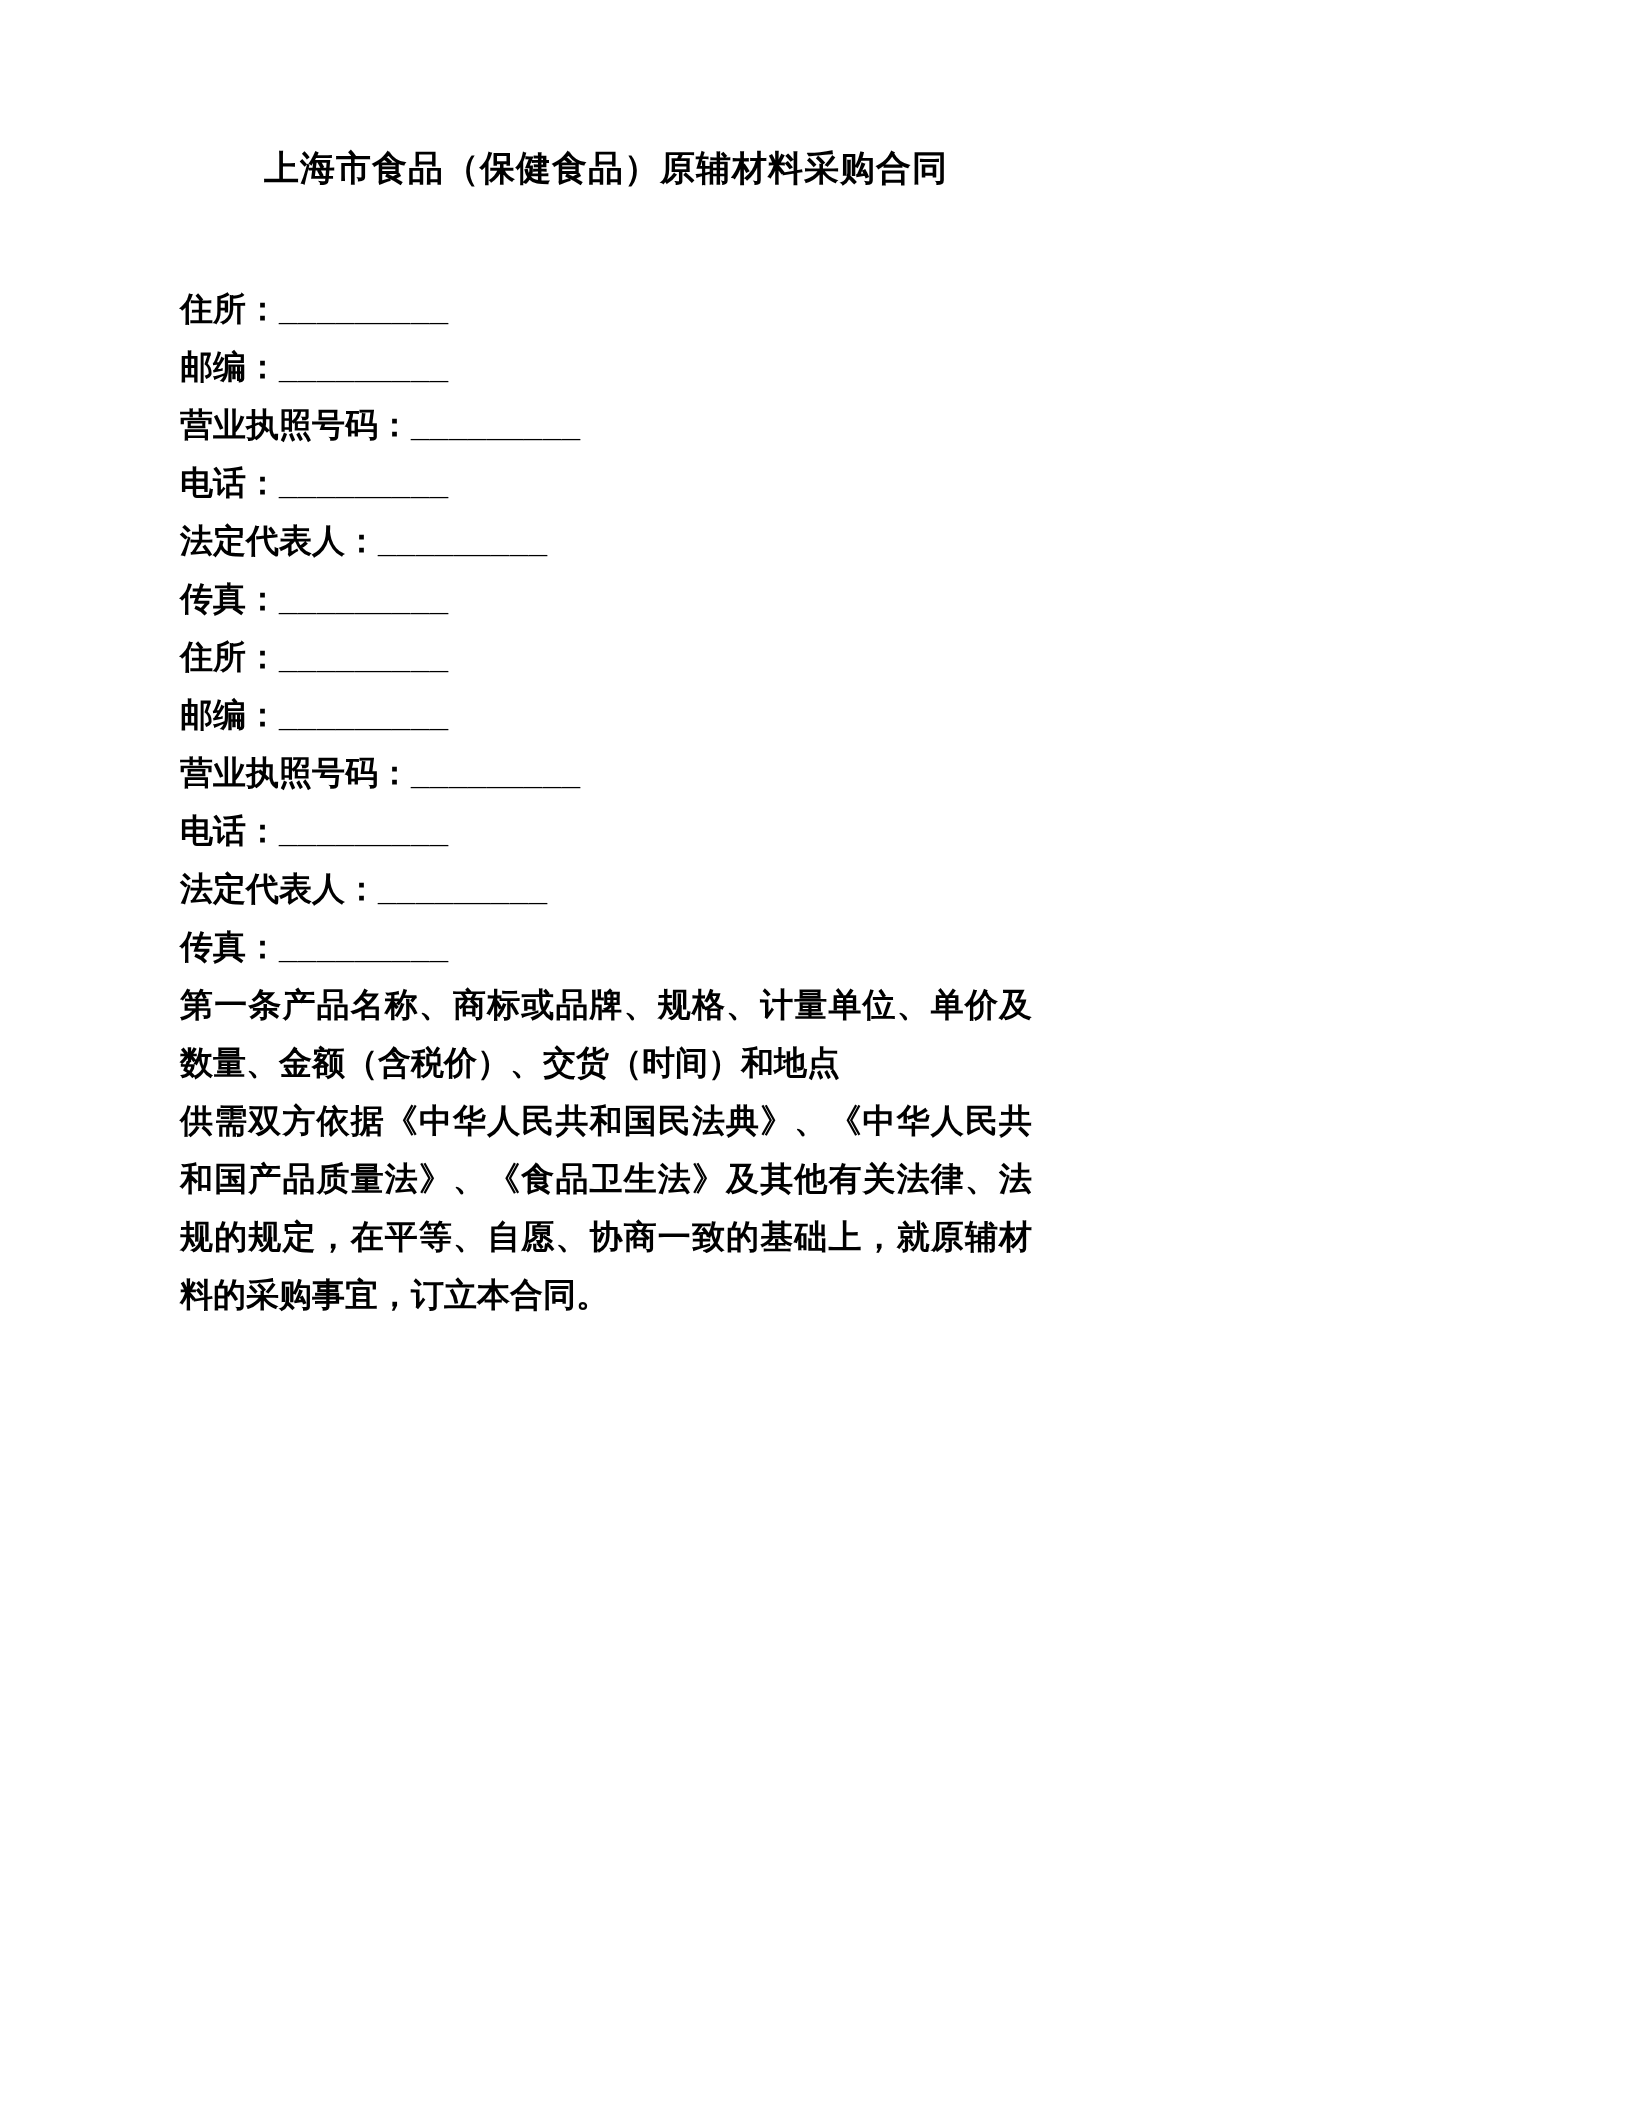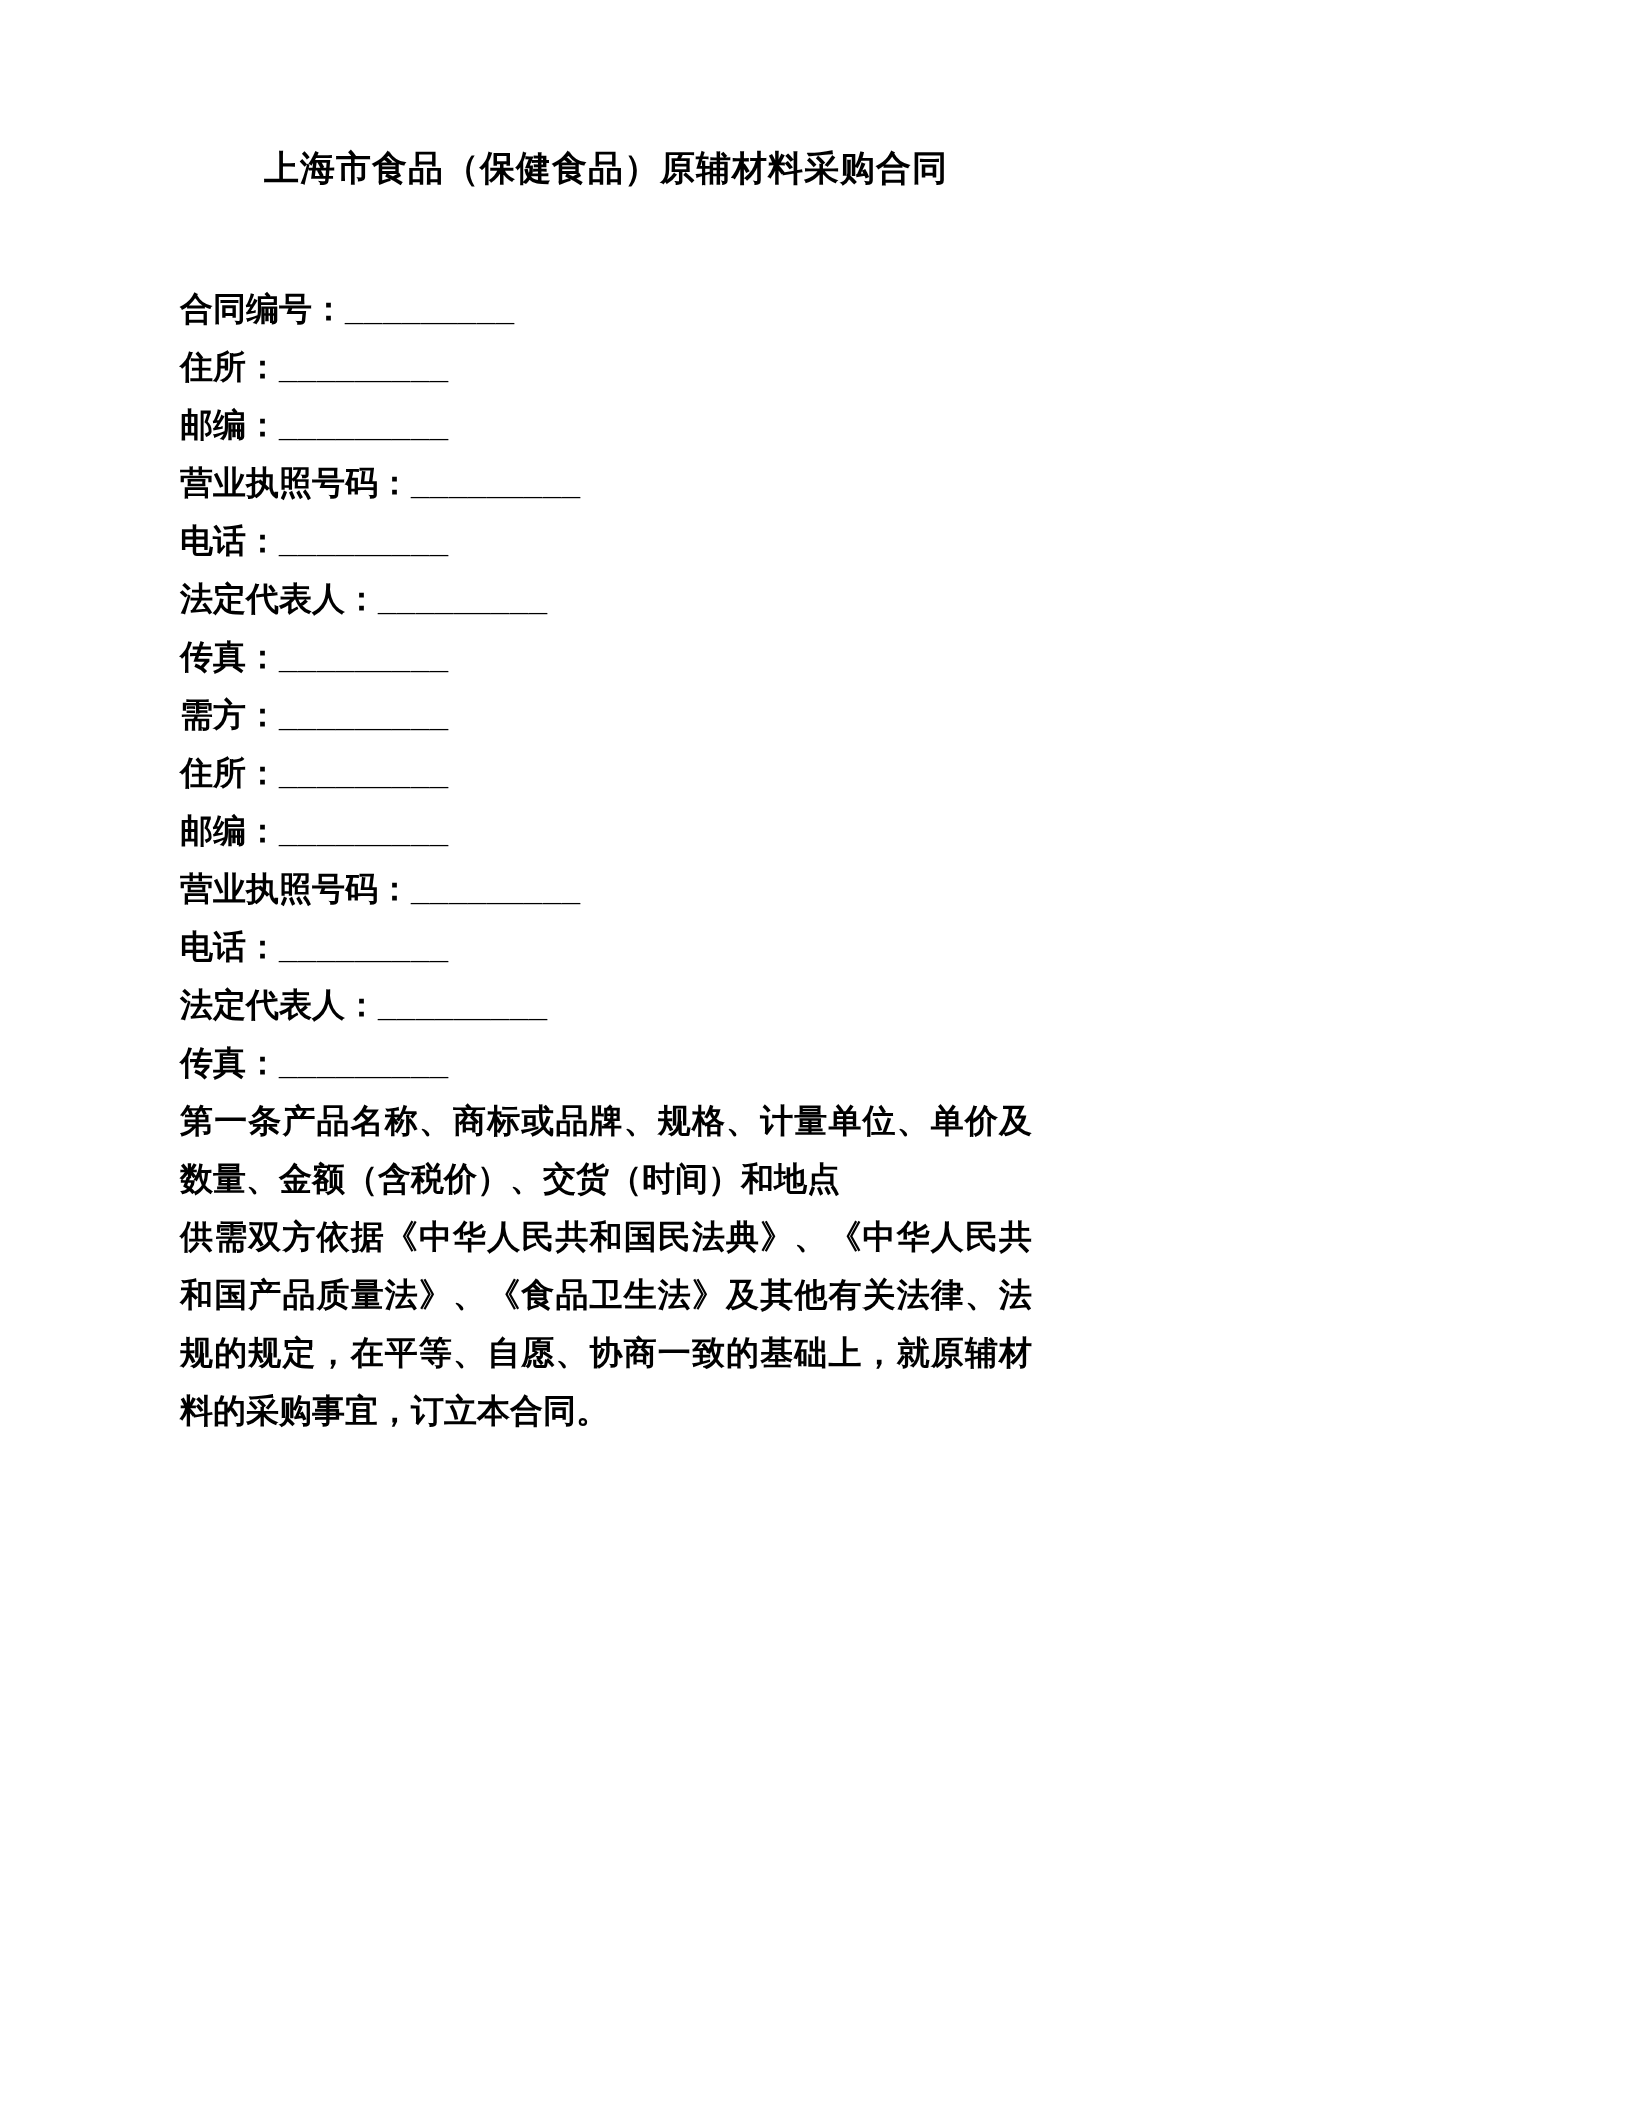--- a/index.html
+++ b/index.html
@@ -46,28 +46,26 @@
 </style>
 </head>
 <body>
 
 <div class="page">
   <div class="content">
 
     <h1 class="title">上海市食品（保健食品）原辅材料采购合同</h1>
 
     <div class="fields">
-      <div class="field-line"><span class="field-label">合同编号：</span><span class="field-blank">_________</span></div>
       <div class="field-line"><span class="field-label">住所：</span><span class="field-blank">_________</span></div>
       <div class="field-line"><span class="field-label">邮编：</span><span class="field-blank">_________</span></div>
       <div class="field-line"><span class="field-label">营业执照号码：</span><span class="field-blank">_________</span></div>
       <div class="field-line"><span class="field-label">电话：</span><span class="field-blank">_________</span></div>
       <div class="field-line"><span class="field-label">法定代表人：</span><span class="field-blank">_________</span></div>
       <div class="field-line"><span class="field-label">传真：</span><span class="field-blank">_________</span></div>
-      <div class="field-line"><span class="field-label">需方：</span><span class="field-blank">_________</span></div>
       <div class="field-line"><span class="field-label">住所：</span><span class="field-blank">_________</span></div>
       <div class="field-line"><span class="field-label">邮编：</span><span class="field-blank">_________</span></div>
       <div class="field-line"><span class="field-label">营业执照号码：</span><span class="field-blank">_________</span></div>
       <div class="field-line"><span class="field-label">电话：</span><span class="field-blank">_________</span></div>
       <div class="field-line"><span class="field-label">法定代表人：</span><span class="field-blank">_________</span></div>
       <div class="field-line"><span class="field-label">传真：</span><span class="field-blank">_________</span></div>
     </div>
 
     <p class="para">第一条产品名称、商标或品牌、规格、计量单位、单价及数量、金额（含税价）、交货（时间）和地点</p>
 

